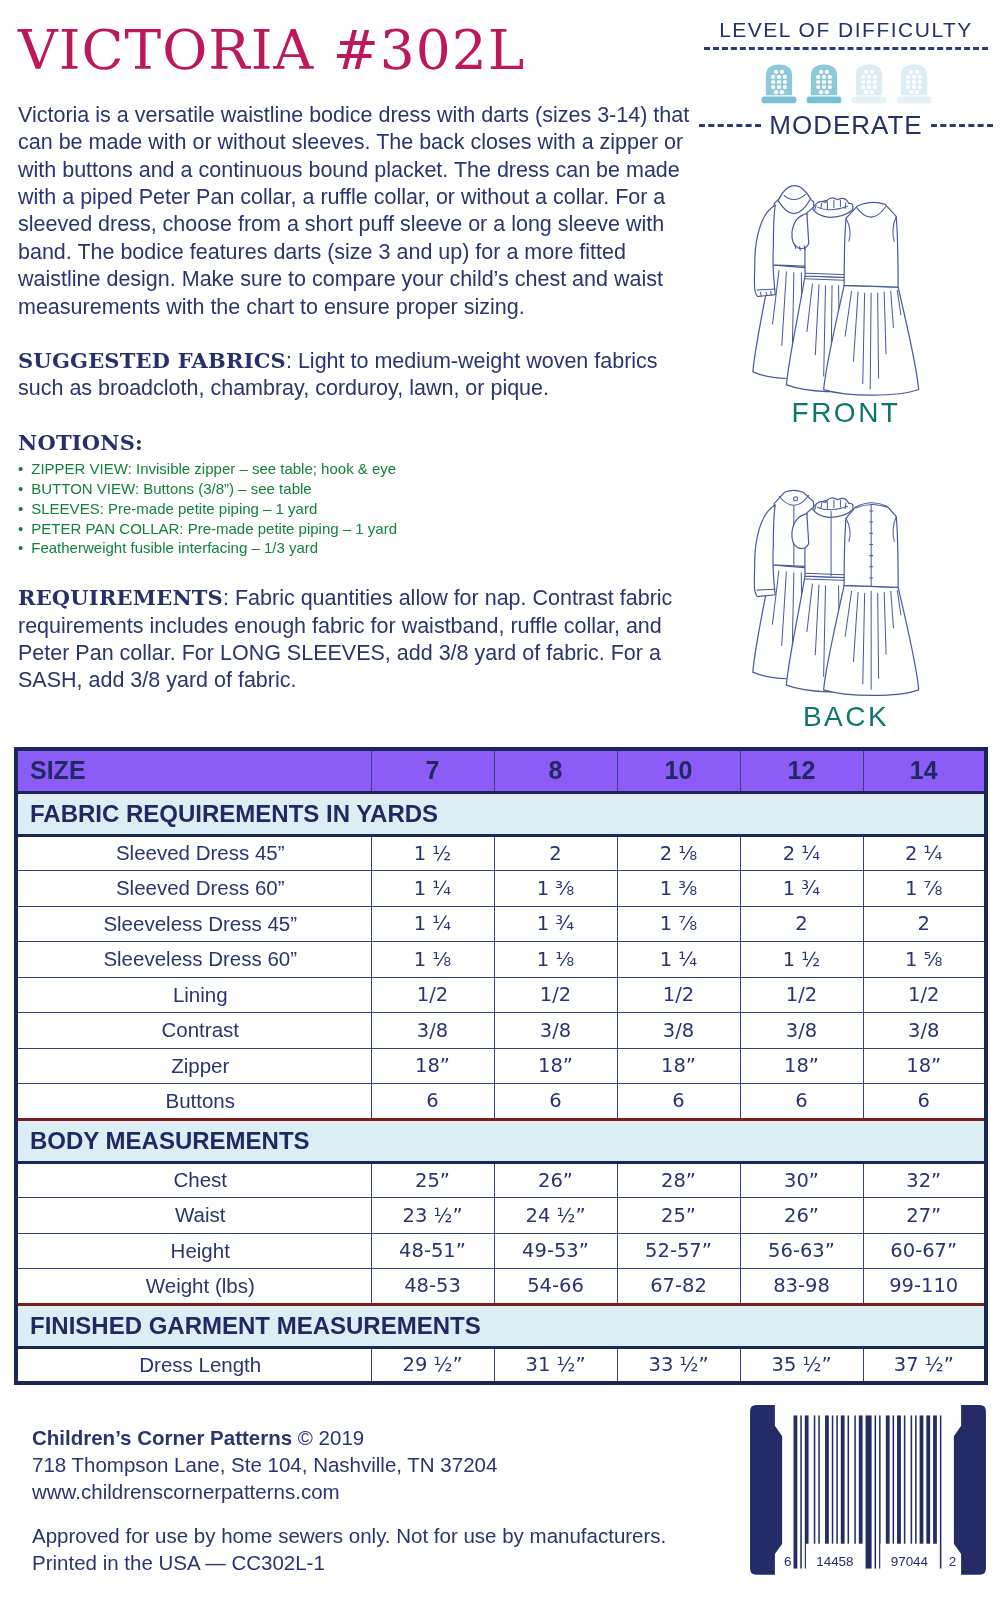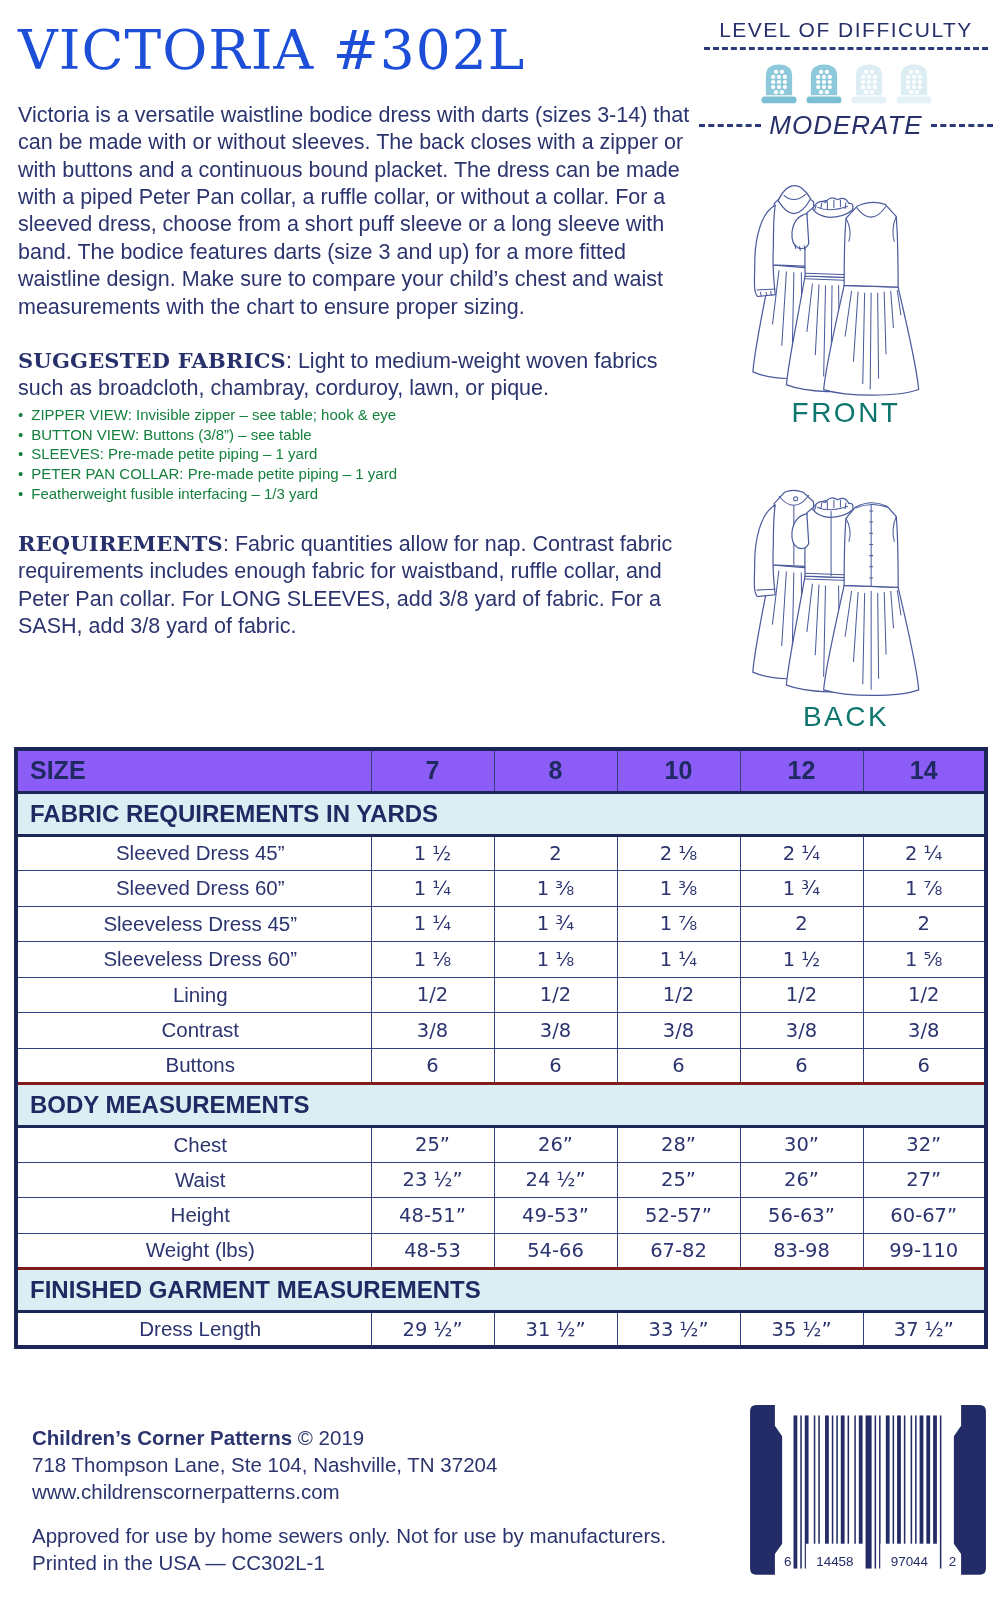--- a/index.html
+++ b/index.html
@@ -11,42 +11,42 @@
     font-family: "Liberation Sans", sans-serif;
     color: #2b346e;
     overflow: hidden;
   }
 
   
   .left-col { position:absolute; left:18px; top:22px; width:690px; }
   .title {
     font-family: "DejaVu Serif", serif;
     font-size: 55px; font-weight: 400; letter-spacing: 1px;
-    color: #1d4ed8; line-height: 1.05;
+    color: #be185d; line-height: 1.05;
   }
   .intro { margin-top: 22px; font-size: 21.5px; line-height: 1.275; color:#2b346e; }
   .para-block { margin-top: 27px; font-size: 21.5px; line-height: 1.275; }
   .lead-in {
     font-family: "DejaVu Serif", serif;
     font-weight: 700; font-size: 21px; letter-spacing: 0.2px;
     color: #27306a;
   }
   .notions-head { margin-top: 27px; }
   ul.notions { list-style: none; margin-top: 2px; }
   ul.notions li { font-size: 15px; line-height: 1.32; color:#15803d; }
   ul.notions li .bullet { margin-right: 8px; }
 
   
   .right-col { position:absolute; left:704px; top:18px; width:284px; text-align:center; }
   .diff-label { font-size: 21px; letter-spacing: 1.5px; color:#27306a; font-weight:400; }
   .dash-rule { margin-top: 5px; border-top: 3px dashed #2b3a78; height:0; }
   .thimbles { margin-top: 10px; display:flex; justify-content:center; align-items:flex-end; gap:7px; height:44px; }
   .moderate-row { margin-top: 6px; display:flex; align-items:center; justify-content:center; gap:8px; }
   .moderate-row .dashes { flex:0 0 62px; border-top:3px dashed #2b3a78; height:0; }
-  .moderate-text { font-size: 26px; letter-spacing: 1px; color:#27306a;font-style:italic; }
+  .moderate-text { font-size: 26px; letter-spacing: 1px; color:#27306a; }
   .illus { margin-top: 14px; }
   .illus svg { display:block; margin:0 auto; }
   .illus-label { font-size: 28px; letter-spacing: 2.5px; color:#0f766e; margin-top: 0; }
   .illus.back { margin-top: 26px; }
 
   
   .table-wrap { position:absolute; left:14px; top:747px; width:973px; }
   table.spec { width:100%; border-collapse: collapse; table-layout: fixed; }
   table.spec td, table.spec th { border: 1.5px solid #33417e; }
   table.spec { border: 4px solid #1d2757; }
@@ -82,20 +82,21 @@
 
 <div class="page">
 
   <div class="left-col">
     <div class="title">VICTORIA #302L</div>
 
     <p class="intro">Victoria is a versatile waistline bodice dress with darts (sizes 3-14) that can be made with or without sleeves. The back closes with a zipper or with buttons and a continuous bound placket. The dress can be made with a piped Peter Pan collar, a ruffle collar, or without a collar. For a sleeved dress, choose from a short puff sleeve or a long sleeve with band. The bodice features darts (size 3 and up) for a more fitted waistline design. Make sure to compare your child’s chest and waist measurements with the chart to ensure proper sizing.</p>
 
     <p class="para-block"><span class="lead-in">SUGGESTED FABRICS</span><span>: Light to medium-weight woven fabrics such as broadcloth, chambray, corduroy, lawn, or pique.</span></p>
 
+    <p class="para-block notions-head"><span class="lead-in">NOTIONS:</span></p>
     <ul class="notions">
         <li><span class="bullet">•</span><span>ZIPPER VIEW: Invisible zipper – see table; hook &amp; eye</span></li>
         <li><span class="bullet">•</span><span>BUTTON VIEW: Buttons (3/8”) – see table</span></li>
         <li><span class="bullet">•</span><span>SLEEVES: Pre-made petite piping – 1 yard</span></li>
         <li><span class="bullet">•</span><span>PETER PAN COLLAR: Pre-made petite piping – 1 yard</span></li>
         <li><span class="bullet">•</span><span>Featherweight fusible interfacing – 1/3 yard</span></li>
       </ul>
 
     <p class="para-block"><span class="lead-in">REQUIREMENTS</span><span>: Fabric quantities allow for nap.  Contrast fabric requirements includes enough fabric for waistband, ruffle collar, and Peter Pan collar. For LONG SLEEVES, add 3/8 yard of fabric. For a SASH, add 3/8 yard of fabric.</span></p>
   </div>
@@ -323,20 +324,28 @@
           </tr>
           <tr class="data-row">
             <td class="lab">Contrast</td>
             <td class="val">3/8</td>
             <td class="val">3/8</td>
             <td class="val">3/8</td>
             <td class="val">3/8</td>
             <td class="val">3/8</td>
           </tr>
           <tr class="data-row">
+            <td class="lab">Zipper</td>
+            <td class="val">18”</td>
+            <td class="val">18”</td>
+            <td class="val">18”</td>
+            <td class="val">18”</td>
+            <td class="val">18”</td>
+          </tr>
+          <tr class="data-row">
             <td class="lab">Buttons</td>
             <td class="val">6</td>
             <td class="val">6</td>
             <td class="val">6</td>
             <td class="val">6</td>
             <td class="val">6</td>
           </tr>
           <tr class="section-row">
             <td colspan="6">BODY MEASUREMENTS</td>
           </tr>

